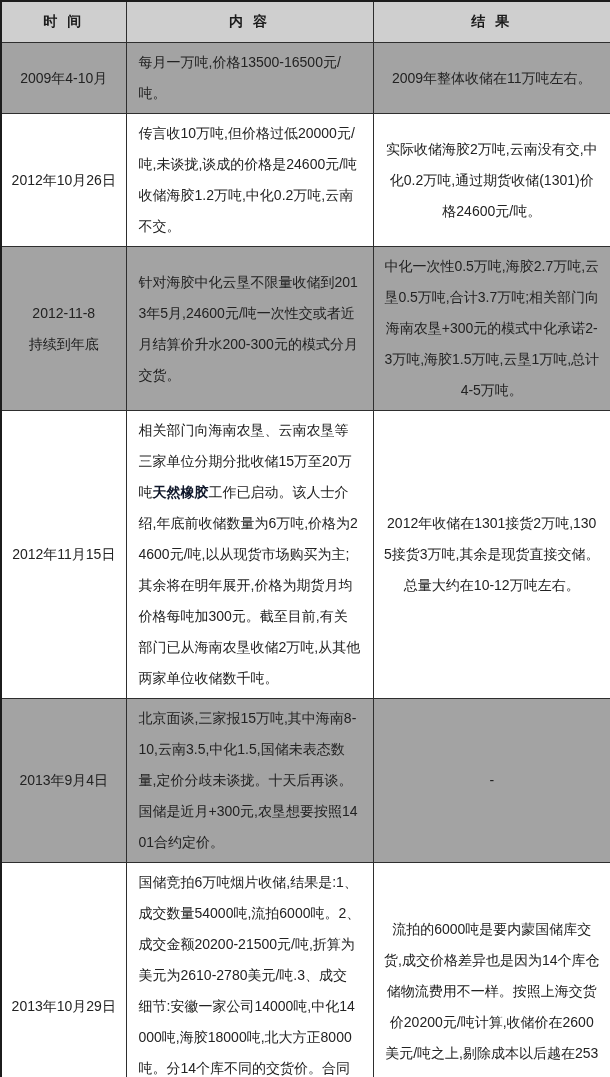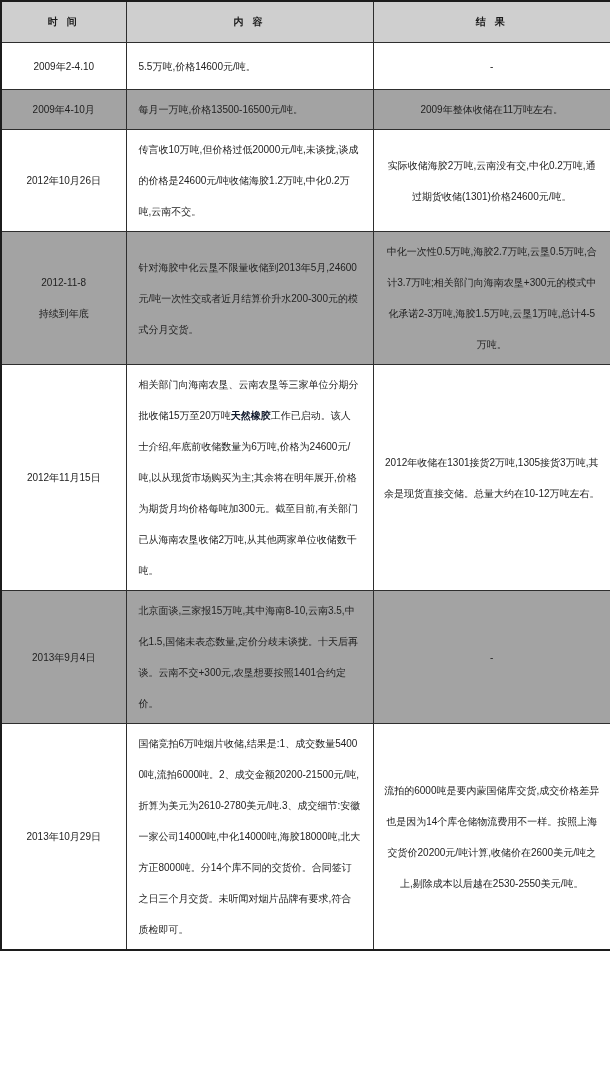--- a/index.html
+++ b/index.html
@@ -10,21 +10,21 @@
     border-collapse: collapse;
     table-layout: fixed;
     background: #ffffff;
     border: 2px solid #1c1c1c;
   }
   col.col-time { width: 125px; }
   col.col-content { width: 247px; }
   col.col-result { width: 238px; }
   th, td {
     border: 1px solid #2e2e2e;
-    font-size: 10px;
+    font-size: 14px;
     color: #222222;
     vertical-align: middle;
     overflow: hidden;
     word-break: break-all;
   }
   thead th {
     height: 38px;
     background: #cfcfcf;
     font-weight: bold;
     text-align: center;
@@ -67,25 +67,20 @@
       <col class="col-result">
     </colgroup>
     <thead>
       <tr>
         <th>时 间</th>
         <th>内 容</th>
         <th>结 果</th>
       </tr>
     </thead>
     <tbody>
-        <tr style="height: 47px;">
-          <td class="time-cell">2009年2-4.10</td>
-          <td class="content-cell">5.5万吨,价格14600元/吨。</td>
-          <td class="result-cell result-center">-</td>
-        </tr>
         <tr class="shaded" style="height: 39px;">
           <td class="time-cell">2009年4-10月</td>
           <td class="content-cell">每月一万吨,价格13500-16500元/吨。</td>
           <td class="result-cell">2009年整体收储在11万吨左右。</td>
         </tr>
         <tr style="height: 92px;">
           <td class="time-cell">2012年10月26日</td>
           <td class="content-cell">传言收10万吨,但价格过低20000元/吨,未谈拢,谈成的价格是24600元/吨收储海胶1.2万吨,中化0.2万吨,云南不交。</td>
           <td class="result-cell">实际收储海胶2万吨,云南没有交,中化0.2万吨,通过期货收储(1301)价格24600元/吨。</td>
         </tr>
@@ -95,21 +90,21 @@
           <td class="content-cell">针对海胶中化云垦不限量收储到2013年5月,24600元/吨一次性交或者近月结算价升水200-300元的模式分月交货。</td>
           <td class="result-cell">中化一次性0.5万吨,海胶2.7万吨,云垦0.5万吨,合计3.7万吨;相关部门向海南农垦+300元的模式中化承诺2-3万吨,海胶1.5万吨,云垦1万吨,总计4-5万吨。</td>
         </tr>
         <tr style="height: 189px;">
           <td class="time-cell">2012年11月15日</td>
           <td class="content-cell"><span>相关部门向海南农垦、云南农垦等三家单位分期分批收储15万至20万吨</span><span class="keyword-link">天然橡胶</span><span>工作已启动。该人士介绍,年底前收储数量为6万吨,价格为24600元/吨,以从现货市场购买为主;其余将在明年展开,价格为期货月均价格每吨加300元。截至目前,有关部门已从海南农垦收储2万吨,从其他两家单位收储数千吨。</span></td>
           <td class="result-cell">2012年收储在1301接货2万吨,1305接货3万吨,其余是现货直接交储。总量大约在10-12万吨左右。</td>
         </tr>
         <tr class="shaded" style="height: 89px;">
           <td class="time-cell">2013年9月4日</td>
-          <td class="content-cell">北京面谈,三家报15万吨,其中海南8-10,云南3.5,中化1.5,国储未表态数量,定价分歧未谈拢。十天后再谈。云南不交+300元,农垦想要按照1401合约定价。</td>
+          <td class="content-cell">北京面谈,三家报15万吨,其中海南8-10,云南3.5,中化1.5,国储未表态数量,定价分歧未谈拢。十天后再谈。国储是近月+300元,农垦想要按照1401合约定价。</td>
           <td class="result-cell result-center">-</td>
         </tr>
         <tr style="height: 187px;">
           <td class="time-cell">2013年10月29日</td>
           <td class="content-cell">国储竞拍6万吨烟片收储,结果是:1、成交数量54000吨,流拍6000吨。2、成交金额20200-21500元/吨,折算为美元为2610-2780美元/吨.3、成交细节:安徽一家公司14000吨,中化14000吨,海胶18000吨,北大方正8000吨。分14个库不同的交货价。合同签订之日三个月交货。未听闻对烟片品牌有要求,符合质检即可。</td>
           <td class="result-cell">流拍的6000吨是要内蒙国储库交货,成交价格差异也是因为14个库仓储物流费用不一样。按照上海交货价20200元/吨计算,收储价在2600美元/吨之上,剔除成本以后越在2530-2550美元/吨。</td>
         </tr>
       </tbody>
   </table>
 </div>

